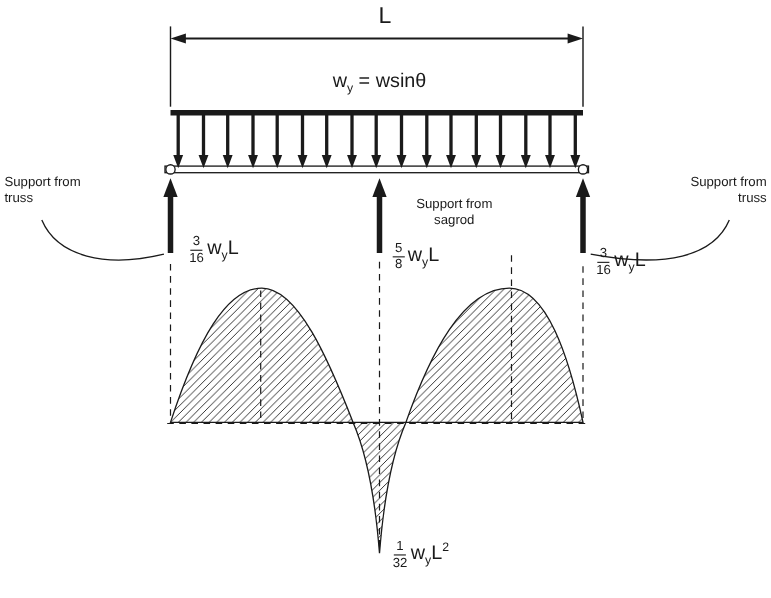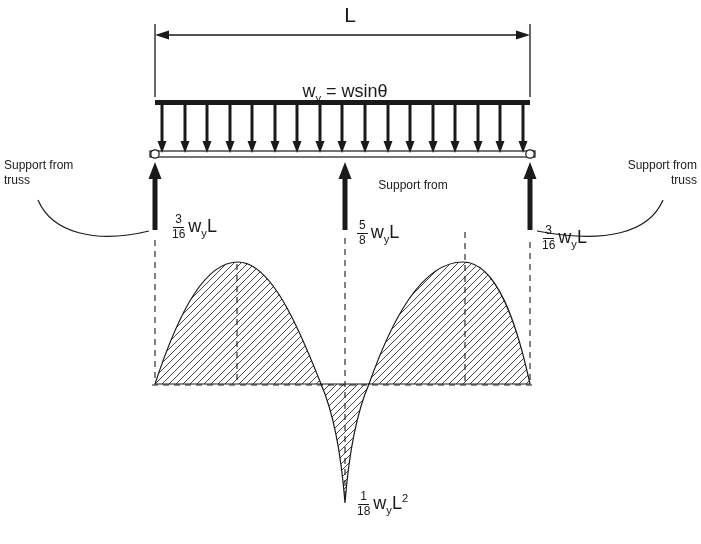--- a/index.html
+++ b/index.html
@@ -2,21 +2,21 @@
 <html><head>
 <meta charset="utf-8">
 <style>
   * { margin:0; padding:0; box-sizing:border-box; }
   html,body { background:#ffffff; }
   body { font-family:"Liberation Sans", sans-serif; color:#1a1a1a; }
   #canvas { position:relative; width:701px; height:544px; background:#ffffff; overflow:hidden; }
   #drawing { position:absolute; left:0; top:0; }
   .lbl { position:absolute; color:#1a1a1a; font-size:12px; line-height:1.25; white-space:nowrap; }
   .dim-l { font-size:21px; width:24px; text-align:center; }
-  .load-eq { font-size:18px; width:200px; text-align:center;margin-top:18px; }
+  .load-eq { font-size:18px; width:200px; text-align:center; }
   sub { font-size:0.62em; }
   sup { font-size:0.62em; }
   .reaction { display:flex; align-items:center; gap:3px; font-size:18px; }
   .frac { display:inline-flex; flex-direction:column; align-items:center; font-size:12px; line-height:1.15; }
   .frac .num { border-bottom:1.2px solid #1a1a1a; padding:0 2px; }
   .center { text-align:center; }
   .right-align { text-align:right; }
   .dash { stroke:#1a1a1a; stroke-width:1.1; stroke-dasharray:6 5; fill:none; }
   .outline { fill:url(#hatch); stroke:#1a1a1a; stroke-width:1.2; }
 </style>
@@ -107,20 +107,21 @@
     <div>truss</div>
   </div>
 
   <div class="lbl right-align" style="left:585px; top:158px; width:112px;">
     <div>Support from</div>
     <div>truss</div>
   </div>
 
   <div class="lbl center" style="left:358px; top:178px; width:110px;">
     <div>Support from</div>
+    <div>sagrod</div>
   </div>
 
   <div class="lbl reaction" style="left:172px; top:213px;">
     <span class="frac">
         <span class="num">3</span>
         <span class="den">16</span>
       </span>
     <span><span>w</span><sub>y</sub><span>L</span></span>
   </div>
 
@@ -136,18 +137,18 @@
     <span class="frac">
         <span class="num">3</span>
         <span class="den">16</span>
       </span>
     <span><span>w</span><sub>y</sub><span>L</span></span>
   </div>
 
   <div class="lbl reaction" style="left:357px; top:490px;">
     <span class="frac">
         <span class="num">1</span>
-        <span class="den">18</span>
+        <span class="den">32</span>
       </span>
     <span><span>w</span><sub>y</sub><span>L</span><sup>2</sup></span>
   </div>
 
 </div>
 
 </body></html>

